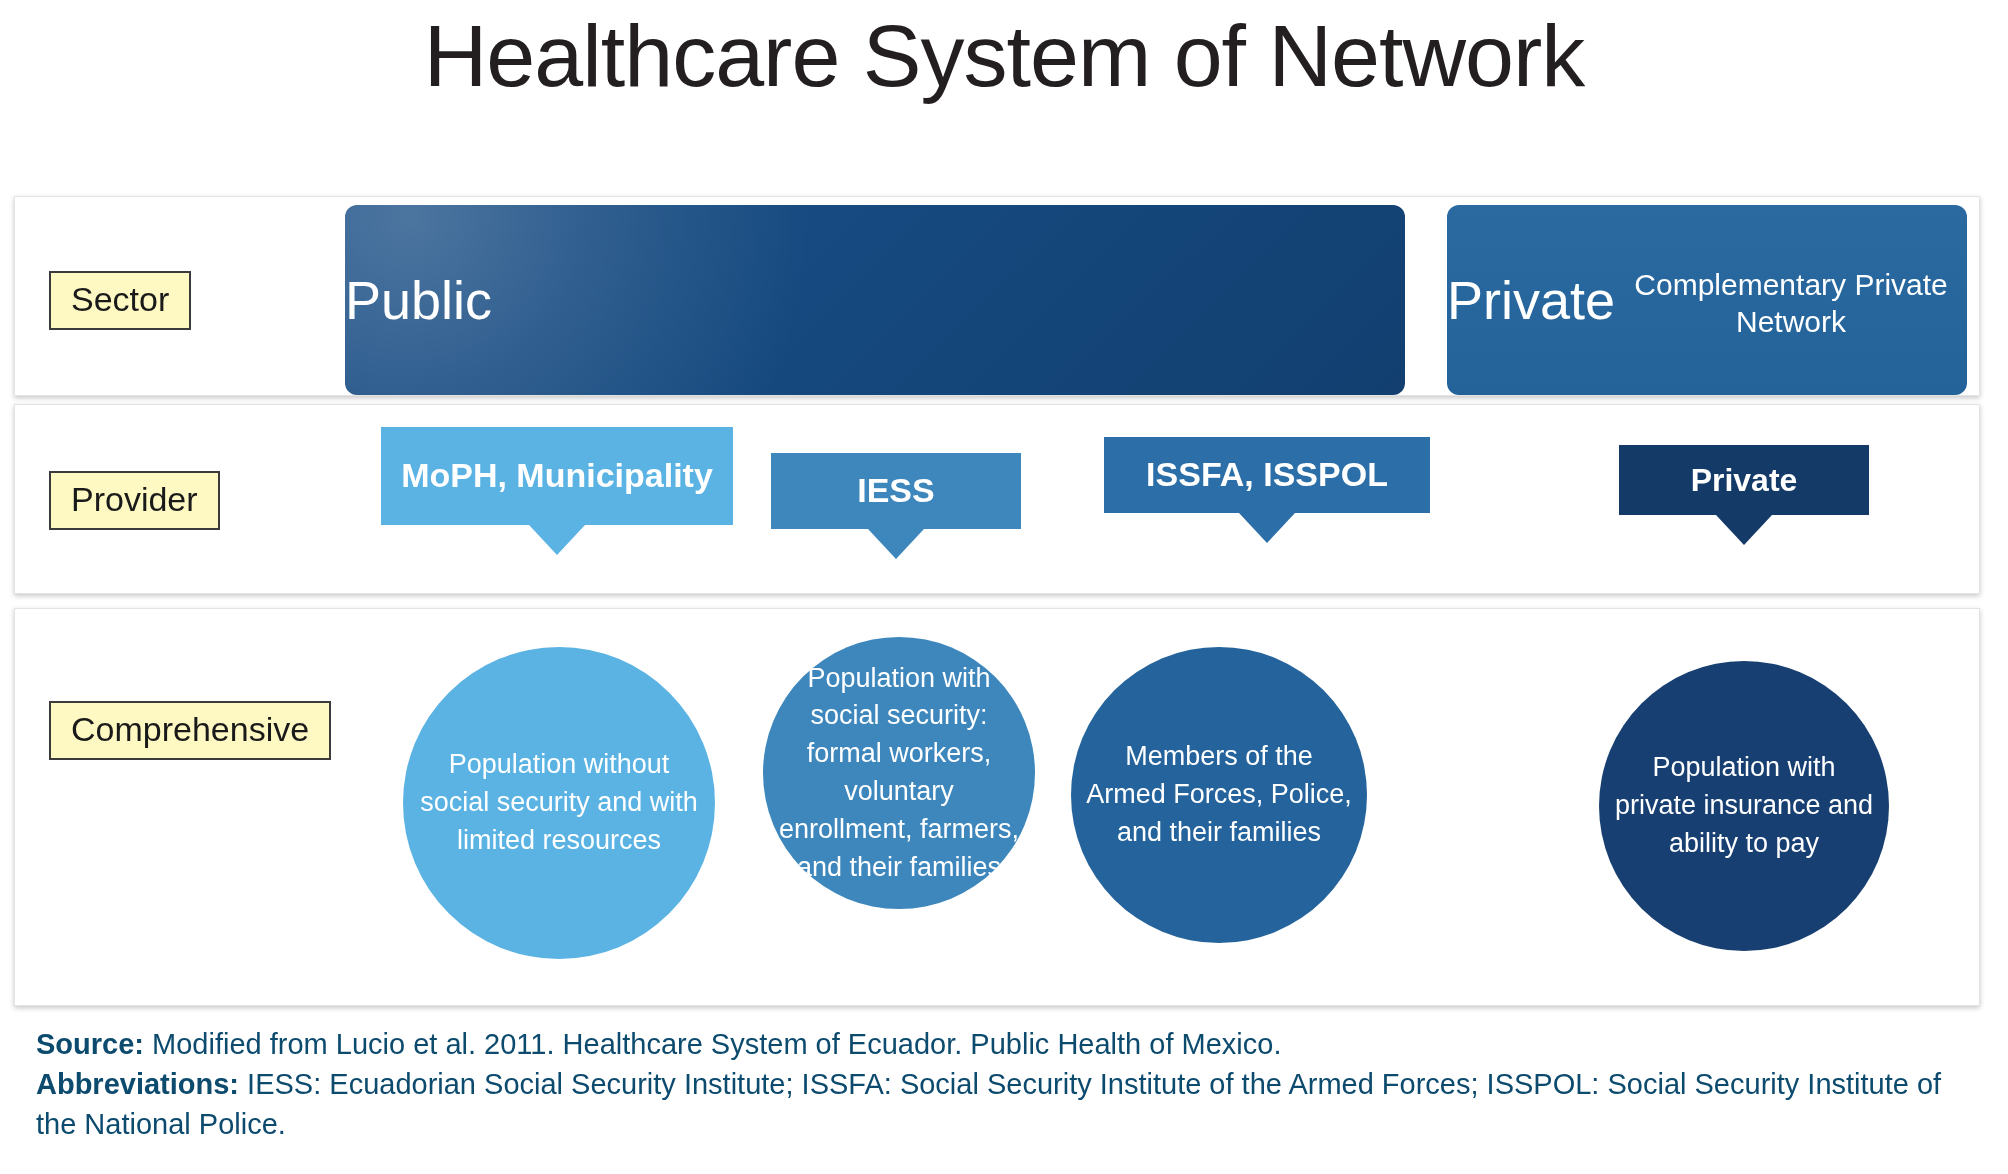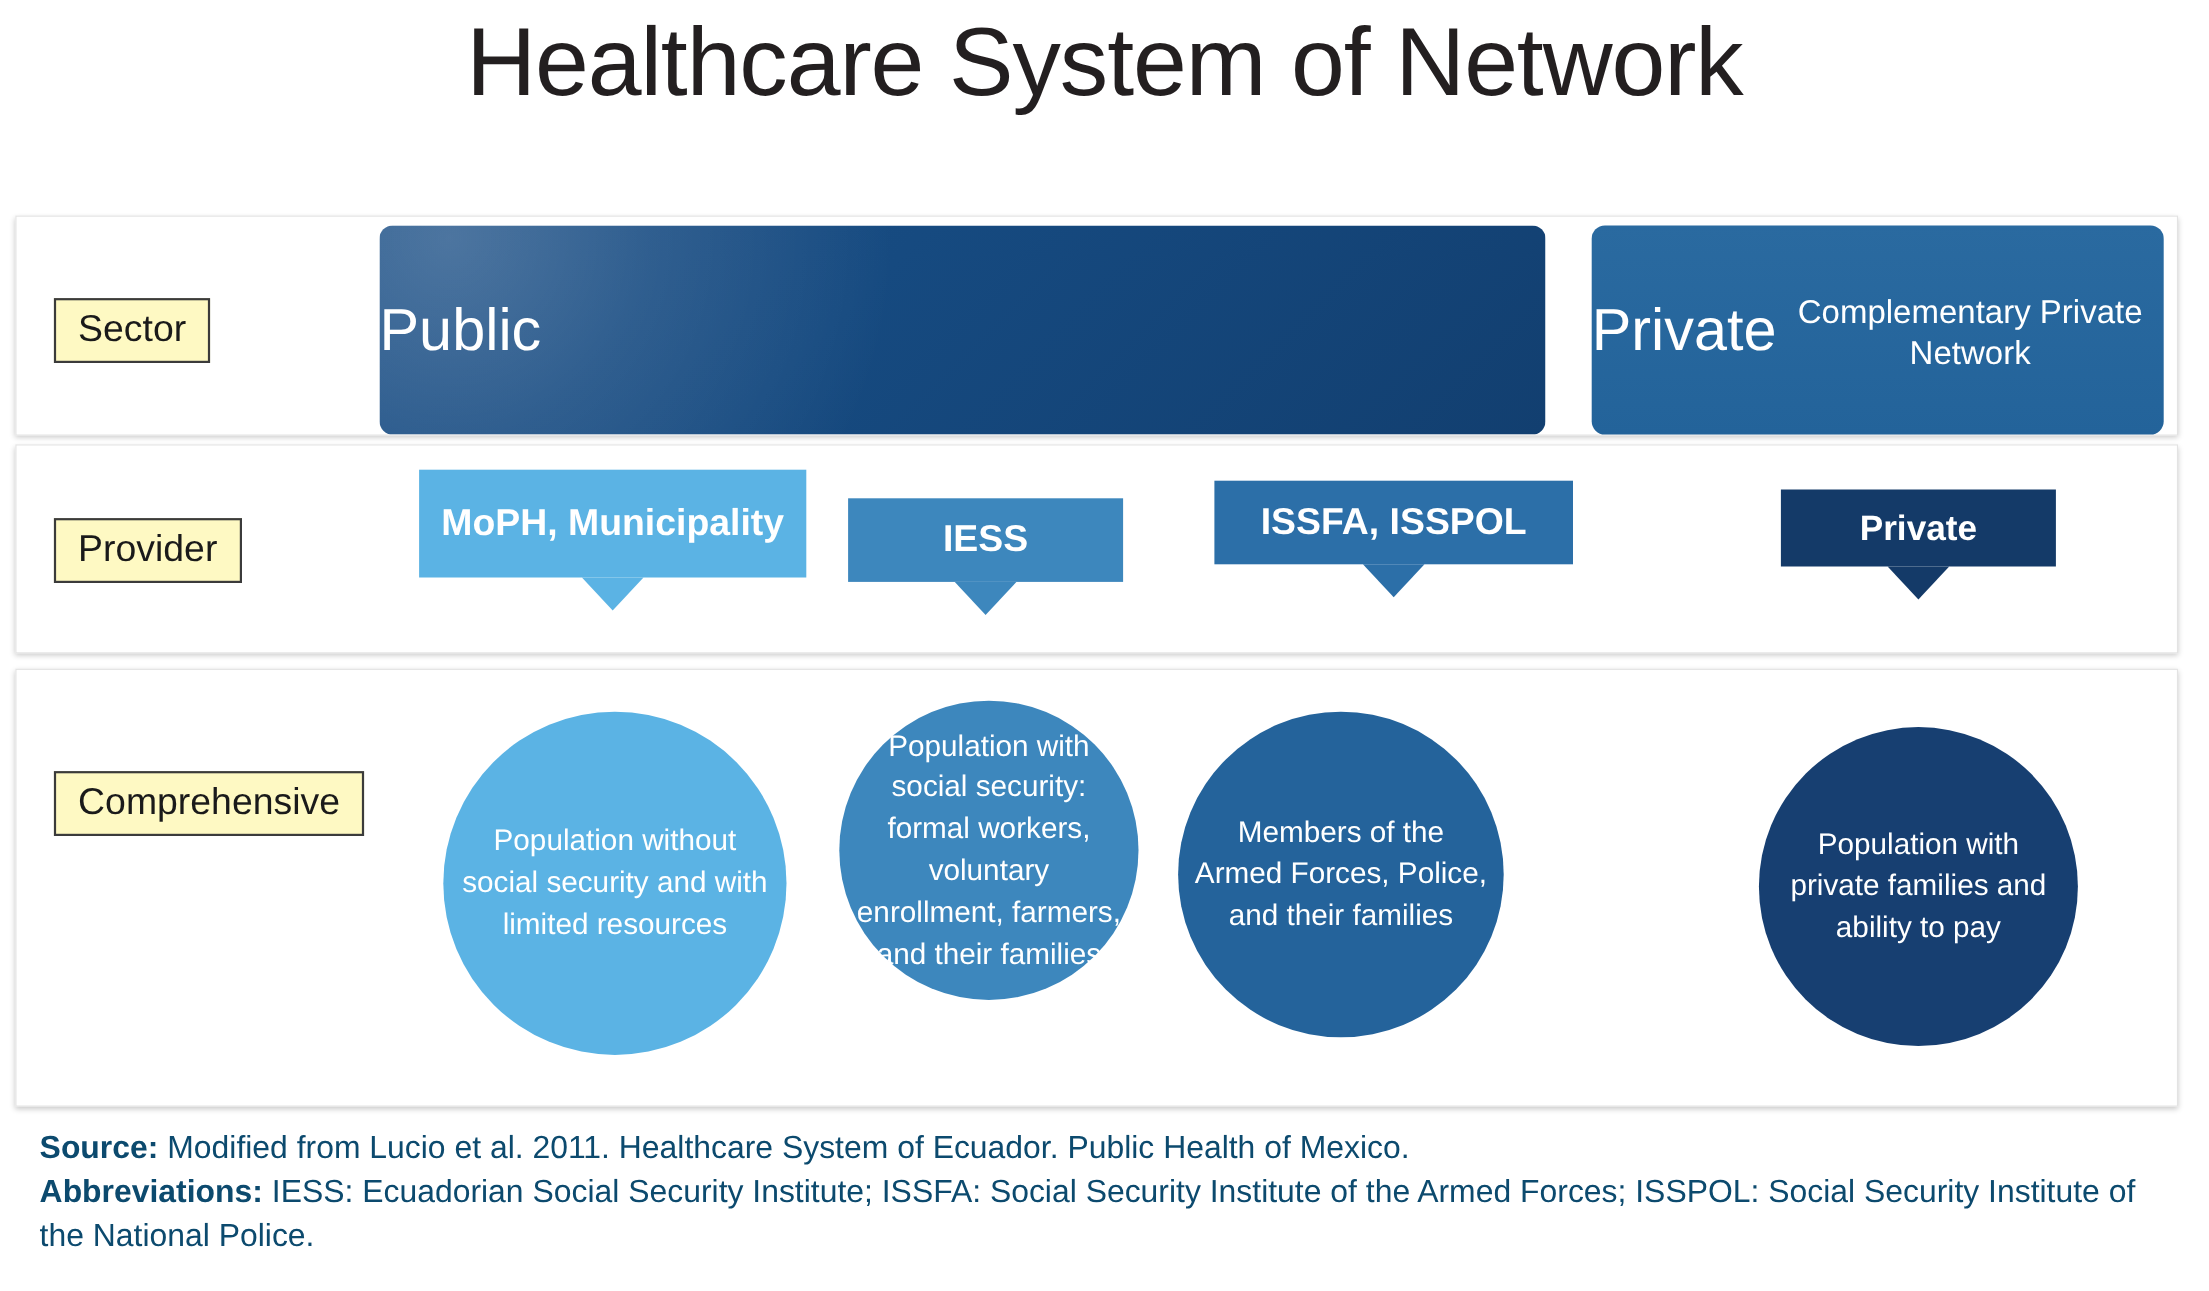--- a/index.html
+++ b/index.html
@@ -237,20 +237,20 @@
 
   <div class="circle" id="ben-iess">
     <span>Population with social security: formal workers, voluntary enrollment, farmers, and their families</span>
   </div>
 
   <div class="circle" id="ben-issfa">
     <span>Members of the Armed Forces, Police, and their families</span>
   </div>
 
   <div class="circle" id="ben-private">
-    <span>Population with private families and ability to pay</span>
+    <span>Population with private insurance and ability to pay</span>
   </div>
 </div>
 
 <div class="footnotes">
   <div><b>Source:</b><span> Modified from Lucio et al. 2011. Healthcare System of Ecuador. Public Health of Mexico.</span></div>
   <div><b>Abbreviations:</b><span> IESS: Ecuadorian Social Security Institute; ISSFA: Social Security Institute of the Armed Forces; ISSPOL: Social Security Institute of the National Police.</span></div>
 </div>
 
 </body></html>

